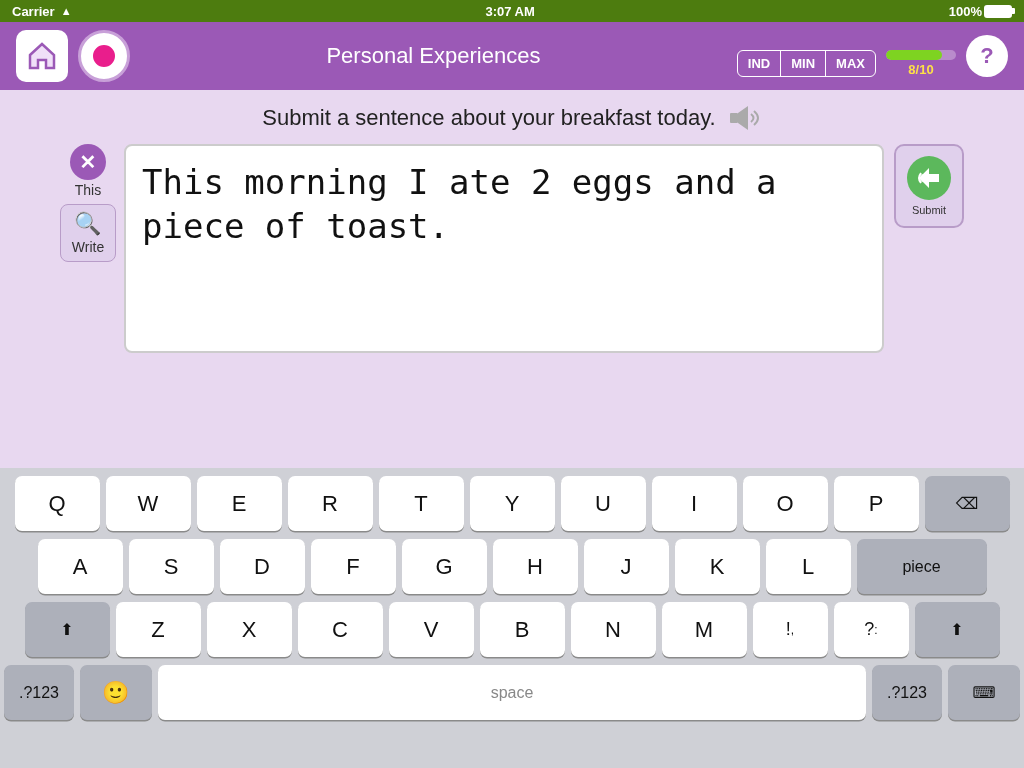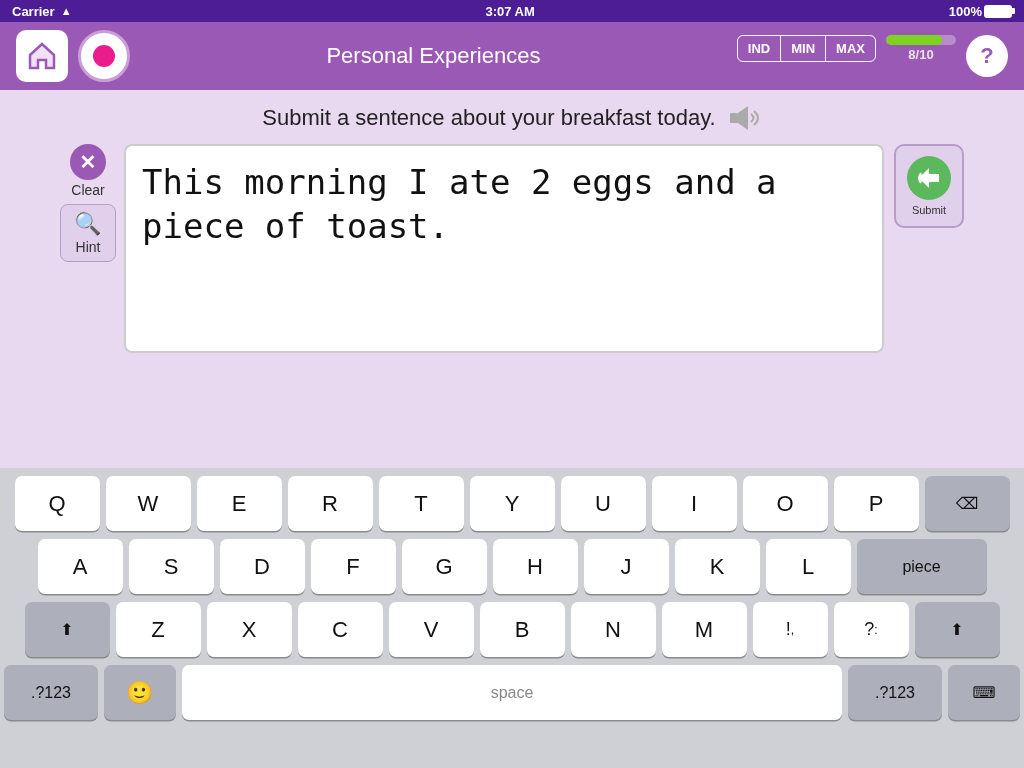--- a/index.html
+++ b/index.html
@@ -6,21 +6,21 @@
     body {
       width: 1024px;
       height: 768px;
       overflow: hidden;
       font-family: -apple-system, 'Helvetica Neue', Arial, sans-serif;
       background: #c8a8d8;
     }
 
     
     #status-bar {
-      background: #4c1d95;
+      background: #4d7c0f;
       height: 22px;
       display: flex;
       align-items: center;
       justify-content: space-between;
       padding: 0 12px;
       color: white;
       font-size: 13px;
       font-weight: 600;
     }
     .status-left { display: flex; align-items: center; gap: 6px; }
@@ -39,21 +39,21 @@
     
     #header {
       background: #9b59b6;
       height: 68px;
       display: flex;
       align-items: center;
       justify-content: space-between;
       padding: 0 16px;
       gap: 40px;
     }
-    .header-left, .header-right { display: flex; align-items: flex-start; gap: 10px; }
+    .header-left, .header-right { display: flex; align-items: flex-end; gap: 10px; }
     .home-btn {
       width: 52px; height: 52px; background: white; border-radius: 10px;
       display: flex; align-items: center; justify-content: center;
       border: none; cursor: pointer;
     }
     .home-btn svg { width: 30px; height: 30px; }
     .record-btn {
       width: 52px; height: 52px; background: white; border-radius: 50%;
       display: flex; align-items: center; justify-content: center;
       border: 3px solid #c8a0d8; cursor: pointer;
@@ -74,21 +74,21 @@
       border-right: 1.5px solid white;
     }
     .imm-btn:last-child { border-right: none; }
     .progress-section { display: flex; flex-direction: column; align-items: center; gap: 2px; }
     .progress-bar-outer {
       width: 70px; height: 10px; background: rgba(255,255,255,0.3); border-radius: 5px; overflow: hidden;
     }
     .progress-bar-inner {
       height: 100%; background: #7ed321; border-radius: 5px;
     }
-    .progress-text { color: #e5e5e5; font-size: 13px; font-weight: 600; }
+    .progress-text { color: #fde047; font-size: 13px; font-weight: 600; }
     .help-btn {
       width: 42px; height: 42px; background: white; border-radius: 50%;
       display: flex; align-items: center; justify-content: center;
       border: none; cursor: pointer; font-size: 22px; color: #9b59b6; font-weight: 700;
     }
 
     
     #main {
       background: #e8d8f0;
       height: calc(768px - 22px - 68px - 300px);
@@ -208,21 +208,21 @@
     .key-letter { width: 85px; }
     .key-special {
       background: #adb0ba;
       color: #111;
       font-size: 16px;
     }
     .key-delete { width: 85px; }
     .key-return { width: 130px; font-size: 16px; }
     .key-shift { width: 85px; }
     .key-shift-right { width: 85px; }
-    .key-123 { width: 94px; font-size: 16px; }
+    .key-123 { width: 70px; font-size: 16px; }
     .key-emoji { width: 72px; font-size: 22px; }
     .key-space { flex: 1; font-size: 16px; color: #888; }
     .key-keyboard { width: 72px; font-size: 16px; }
     .key-punct { width: 75px; font-size: 18px; }
 
     .key-row-bottom {
       display: flex; gap: 6px; justify-content: center;
     }
   </style>
 </head>
@@ -280,25 +280,25 @@
         <path d="M23,10 Q28,14 23,18" stroke="#aaa" stroke-width="2" fill="none"></path>
         <path d="M26,7 Q34,14 26,21" stroke="#aaa" stroke-width="2" fill="none"></path>
       </svg>
     </button>
   </div>
 
   <div class="textarea-row">
     <div class="left-buttons">
       <button class="clear-btn">
         <div class="clear-circle">✕</div>
-        <span class="clear-label">Clear</span>
+        <span class="clear-label">This</span>
       </button>
       <button class="hint-btn">
         <span class="hint-icon">🔍</span>
-        <span class="hint-label">Hint</span>
+        <span class="hint-label">Write</span>
       </button>
     </div>
     <textarea class="text-input-box" rows="4" style="">This morning I ate 2 eggs and a piece of toast.</textarea>
     <button class="submit-btn">
       <div class="submit-icon-bg">
         <svg width="28" height="28" viewBox="0 0 28 28">
           <polygon points="4,14 14,4 14,10 24,10 24,18 14,18 14,24" fill="white"></polygon>
           <circle cx="8" cy="14" r="4" fill="white" opacity="0.7"></circle>
 
           <path d="M6,9 Q2,14 6,19" stroke="white" stroke-width="2" fill="none"></path>

